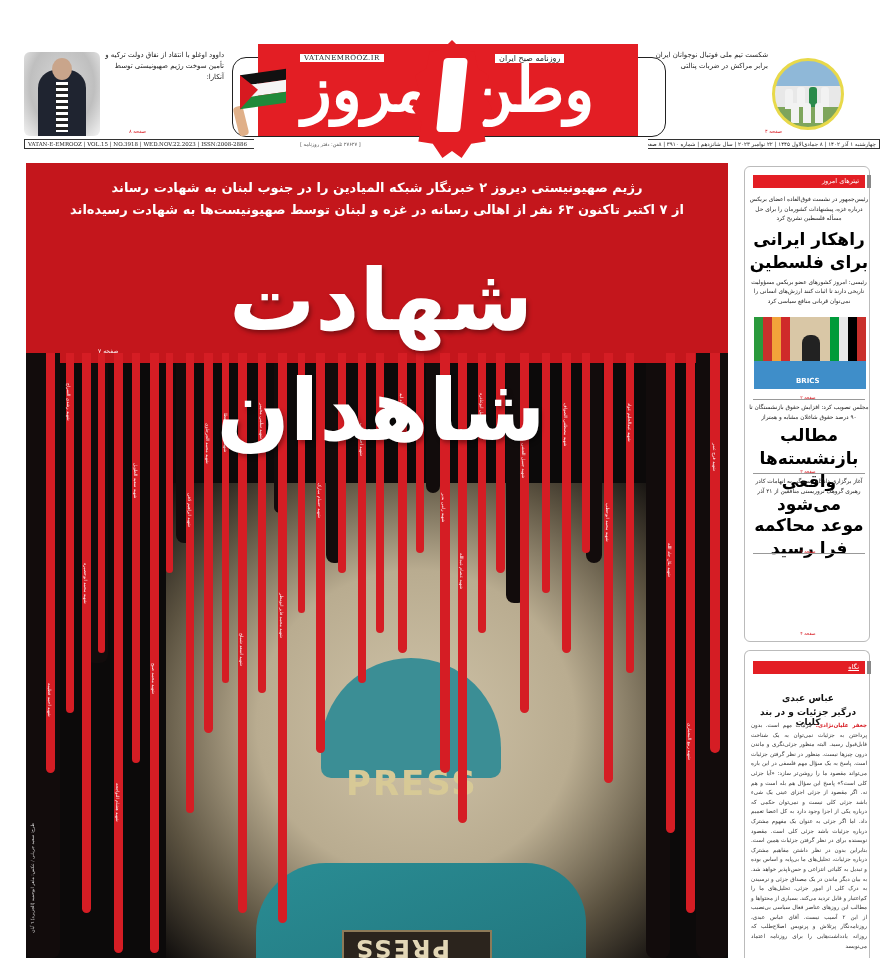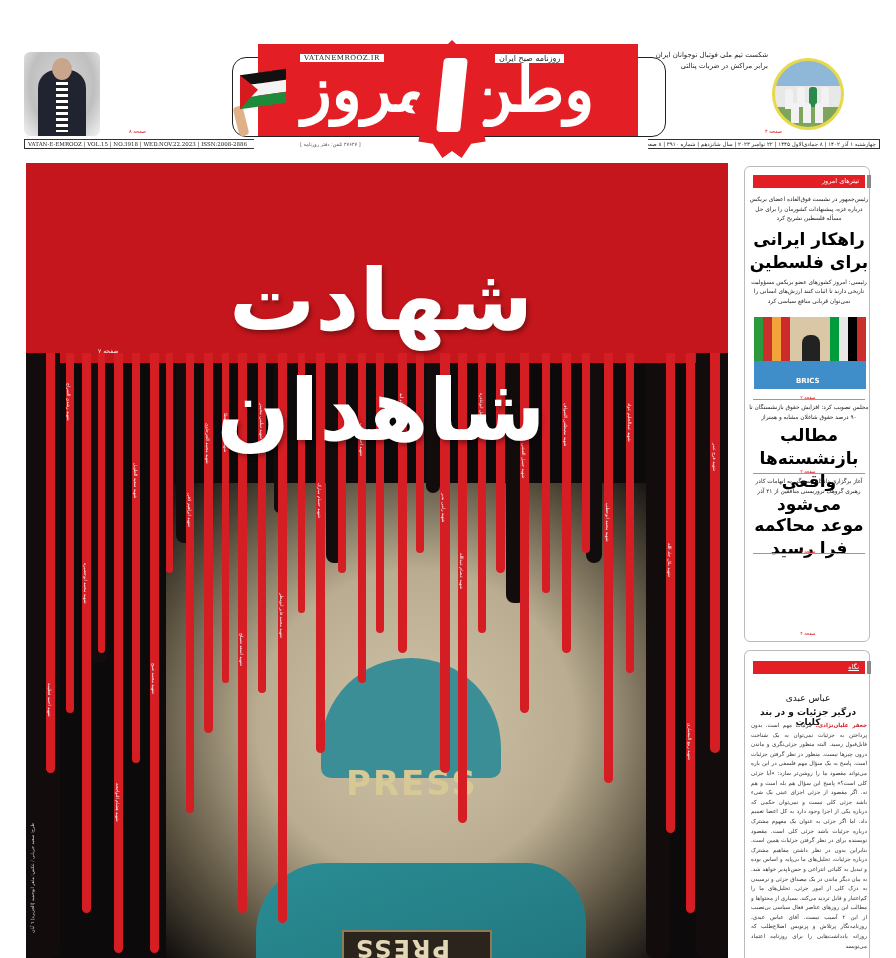--- a/index.html
+++ b/index.html
@@ -105,38 +105,39 @@
   .sb-rule { position: absolute; left: 8px; width: 112px; height: 1px; background: #999; }
   .brics-photo { position: absolute; left: 754px; top: 317px; width: 112px; height: 72px;
     background: linear-gradient(90deg,#2a9a3c 0 8%,#c9302c 8% 16%,#f2a33a 16% 24%,#cf2a2a 24% 32%,#d9c7a6 32% 68%,#009b3a 68% 76%,#e8e8e8 76% 84%,#000 84% 92%,#c9302c 92%); }
   .brics-photo .desk { position: absolute; left: 0; bottom: 0; width: 100%; height: 28px; background: #3f8ec9; }
   .brics-photo .man { position: absolute; left: 48px; top: 18px; width: 18px; height: 30px; background: #222; border-radius: 8px 8px 0 0; }
   .brics-photo .logo { position: absolute; left: 42px; bottom: 4px; font-size: 7px; font-weight: bold; color: #fff; }
 
   .notes { position: absolute; left: 744px; top: 650px; width: 126px; height: 308px;
     border: 1px solid #bbb; border-bottom: none; border-radius: 6px 6px 0 0; background: #fff; }
   .notes .author { position: absolute; left: 4px; top: 42px; width: 118px; direction: rtl; text-align: center;
-    font-size: 9px; font-weight: normal; }
+    font-size: 9px; font-weight: bold; }
   .notes .title { position: absolute; left: 4px; top: 56px; width: 118px; direction: rtl; text-align: center;
     font-size: 9px; font-weight: bold; }
   .notes .body { position: absolute; left: 6px; top: 70px; width: 116px; direction: rtl; text-align: justify;
     font-size: 5.6px; line-height: 9.6px; color: #333; }
   .notes .body .byline { color: #d71920; font-weight: bold; }
 </style>
 </head>
 <body>
 
 <header class="masthead">
 
   <div class="left-teaser">
     <div class="photo">
       <div class="person"></div>
       <div class="head"></div>
       <div class="scarf"></div>
     </div>
+    <div class="kicker">داوود اوغلو با انتقاد از نفاق دولت ترکیه و تأمین سوخت رژیم صهیونیستی توسط آنکارا:</div>
     <div class="page-ref">صفحه ۸</div>
   </div>
 
   <div class="logo-box"></div>
   <div class="logo-text">وطن امروز</div>
   <div class="logo-crest"></div>
   <div class="logo-one"></div>
   <div class="logo-url">VATANEMROOZ.IR</div>
   <div class="logo-tag">روزنامه صبح ایران</div>
   <div class="flag-arm"></div>
@@ -240,20 +241,24 @@
   <span class="drip-name" style="left:495px;top:280px;">شهید جمیل العشی</span>
   <span class="drip-name" style="left:537px;top:240px;">شهید مصطفی الصواف</span>
   <span class="drip-name" style="left:579px;top:340px;">شهید محمد ابوحطب</span>
   <span class="drip-name" style="left:601px;top:240px;">شهید عبدالحلیم عواد</span>
   <span class="drip-name" style="left:641px;top:380px;">شهید بلال جاد الله</span>
   <span class="drip-name" style="left:661px;top:560px;">شهید ربیع المعماری</span>
   <span class="drip-name" style="left:686px;top:280px;">شهید فرح عمر</span>
   <span class="drip-name" style="left:21px;top:520px;">شهید احمد فطیمه</span>
   <span class="drip-name" style="left:197px;top:250px;">شهید عیسی ابوالعطا</span>
 
+  <div class="subhead">
+    <div>رژیم صهیونیستی دیروز ۲ خبرنگار شبکه المیادین را در جنوب لبنان به شهادت رساند</div>
+    <div>از ۷ اکتبر تاکنون ۶۳ نفر از اهالی رسانه در غزه و لبنان توسط صهیونیست‌ها به شهادت رسیده‌اند</div>
+  </div>
   <h1 class="main-headline">شهادت شاهدان</h1>
   <div class="page-note">صفحه ۷</div>
   <div class="credit">طرح: سعید جریانی / عکس: ماهر ابوحمید (الجزیره) ٦ آبان</div>
 </section>
 
 <aside class="sidebar">
   <div class="section-tag" style="top:8px;">تیترهای امروز</div>
 
   <div class="sb-block" style="top:28px;">
     <div class="sb-kicker">رئیس‌جمهور در نشست فوق‌العاده اعضای بریکس درباره غزه، پیشنهادات کشورمان را برای حل مسأله فلسطین تشریح کرد</div>

